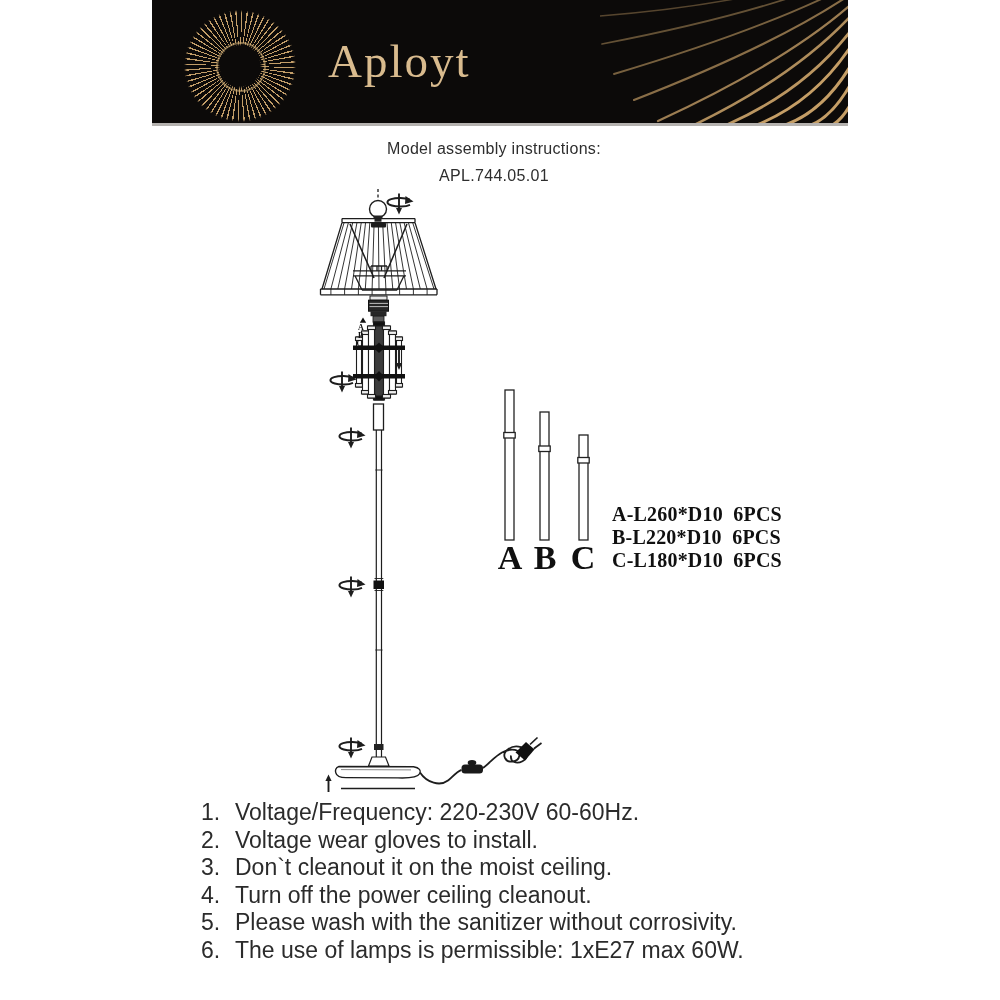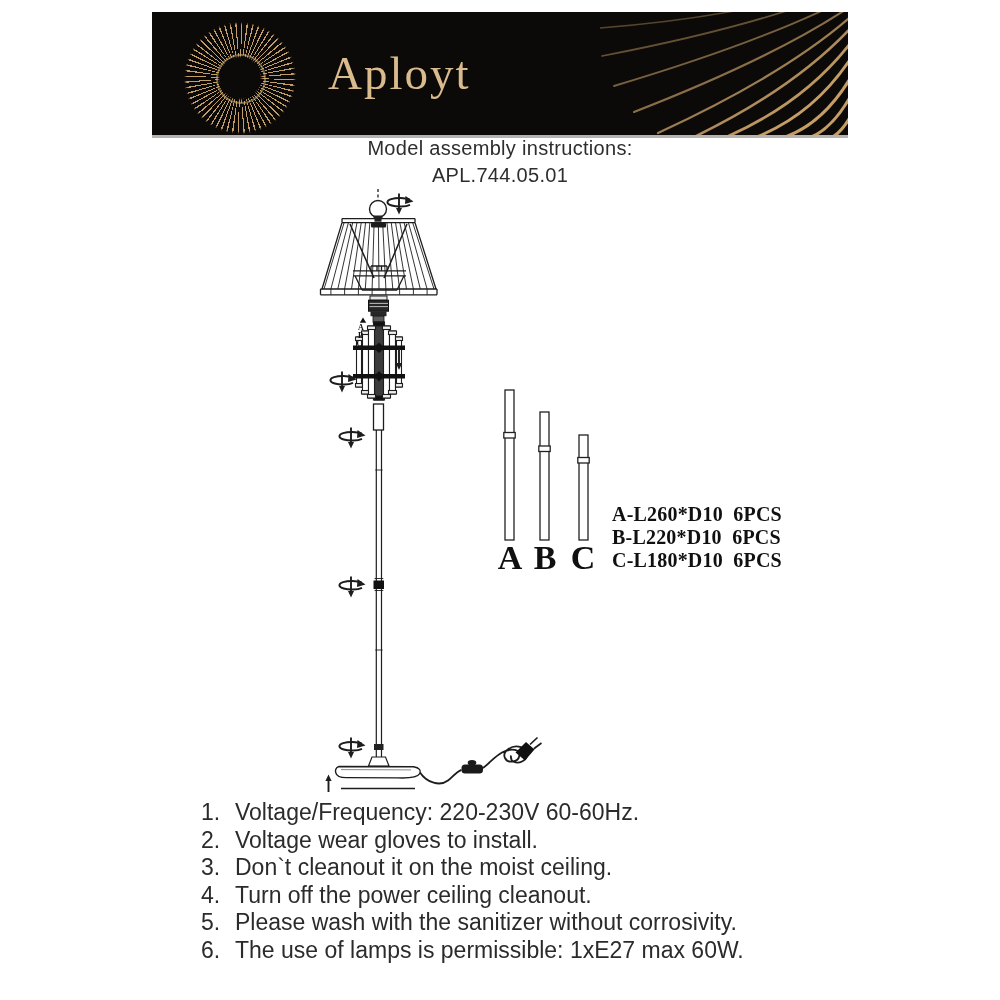--- a/index.html
+++ b/index.html
@@ -1,34 +1,34 @@
 <!DOCTYPE html>
 <html><head>
 <meta charset="utf-8">
 <style>
   html,body{margin:0;padding:0;background:#fff;}
   .page{position:relative;width:1000px;height:1000px;background:#ffffff;overflow:hidden;
         font-family:"Liberation Sans",sans-serif;color:#2b2b2b;}
 
   
   .header-band{position:absolute;left:152px;top:0;width:696px;height:123px;
-               background:#0c0a09;overflow:hidden;box-shadow:0 3px 0 rgba(120,115,110,.55);margin-top:12px;}
+               background:#0c0a09;overflow:hidden;box-shadow:0 3px 0 rgba(120,115,110,.55);}
   .sunburst{position:absolute;left:30px;top:8px;width:116px;height:116px;border-radius:50%;
             background:repeating-conic-gradient(from 1deg,rgba(205,166,110,.95) 0deg 1.5deg,rgba(0,0,0,0) 1.5deg 6deg);
             -webkit-mask:radial-gradient(circle,transparent 0 20px,#000 23px 53px,transparent 56px);
             mask:radial-gradient(circle,transparent 0 20px,#000 23px 53px,transparent 56px);}
   .sun-ring{position:absolute;left:64px;top:42px;width:46px;height:46px;border-radius:50%;
             border:2px solid rgba(214,178,120,.55);}
   .brand{position:absolute;left:176px;top:32px;font-family:"Liberation Serif",serif;
          font-size:47px;line-height:58px;font-weight:400;color:#d9bb8e;letter-spacing:2px;}
   .corner-rays{position:absolute;right:0;top:0;}
 
   
-  .title-block{position:absolute;left:152px;top:135px;width:696px;text-align:center;
-               font-size:20px;line-height:27px;color:#2e2e2e;letter-spacing:.3px;}
+  .title-block{position:absolute;left:146px;top:135px;width:696px;text-align:center;
+               font-size:16px;line-height:27px;color:#2e2e2e;letter-spacing:.3px;}
 
   
   .diagram-svg{position:absolute;left:0;top:0;}
   .part-label{position:absolute;width:44px;text-align:center;top:539px;
               font-family:"Liberation Serif",serif;font-weight:bold;font-size:34px;color:#101010;}
   .lblA{left:488px;} .lblB{left:523px;} .lblC{left:561px;}
   .spec-line{position:absolute;left:612px;white-space:pre;
              font-family:"Liberation Serif",serif;font-weight:bold;font-size:20px;color:#101010;letter-spacing:.2px;text-align:right;}
   .spec0{top:503px;} .spec1{top:526px;} .spec2{top:549px;}
 

